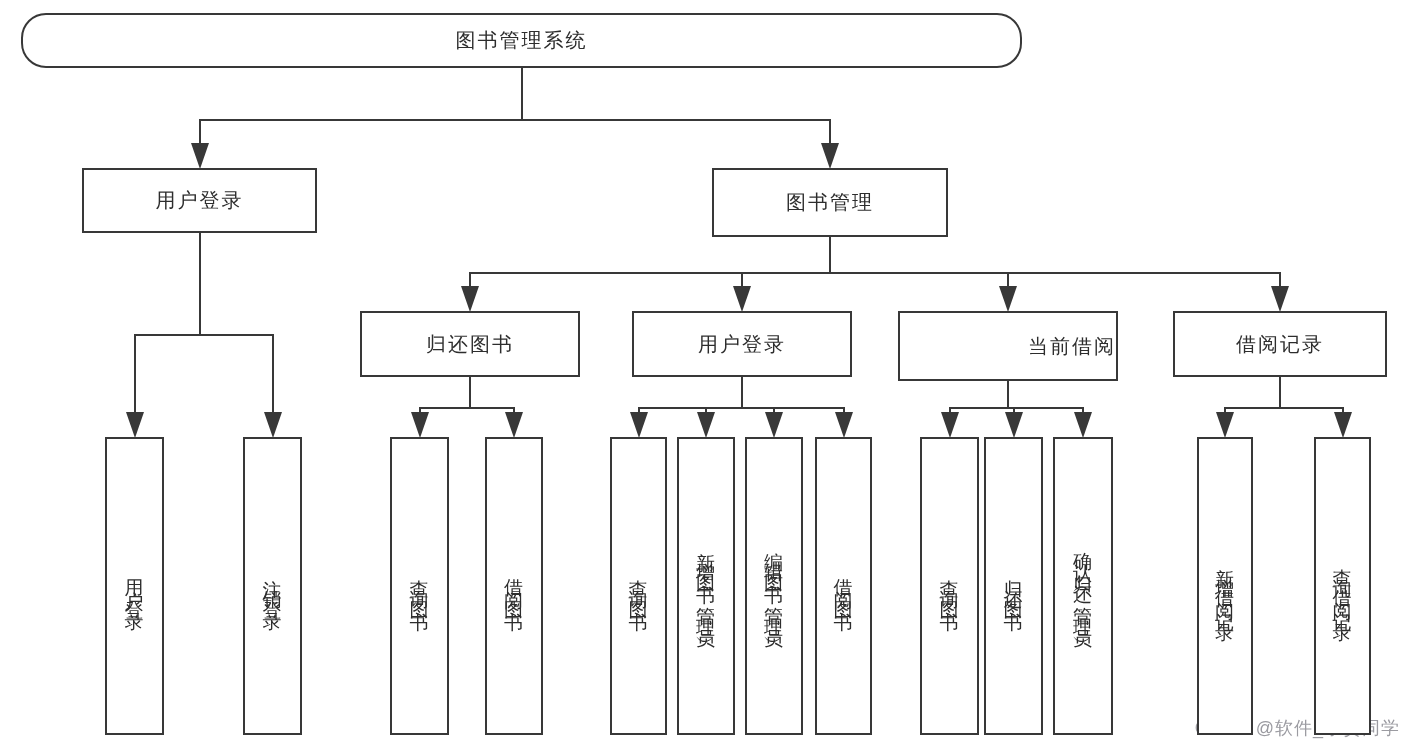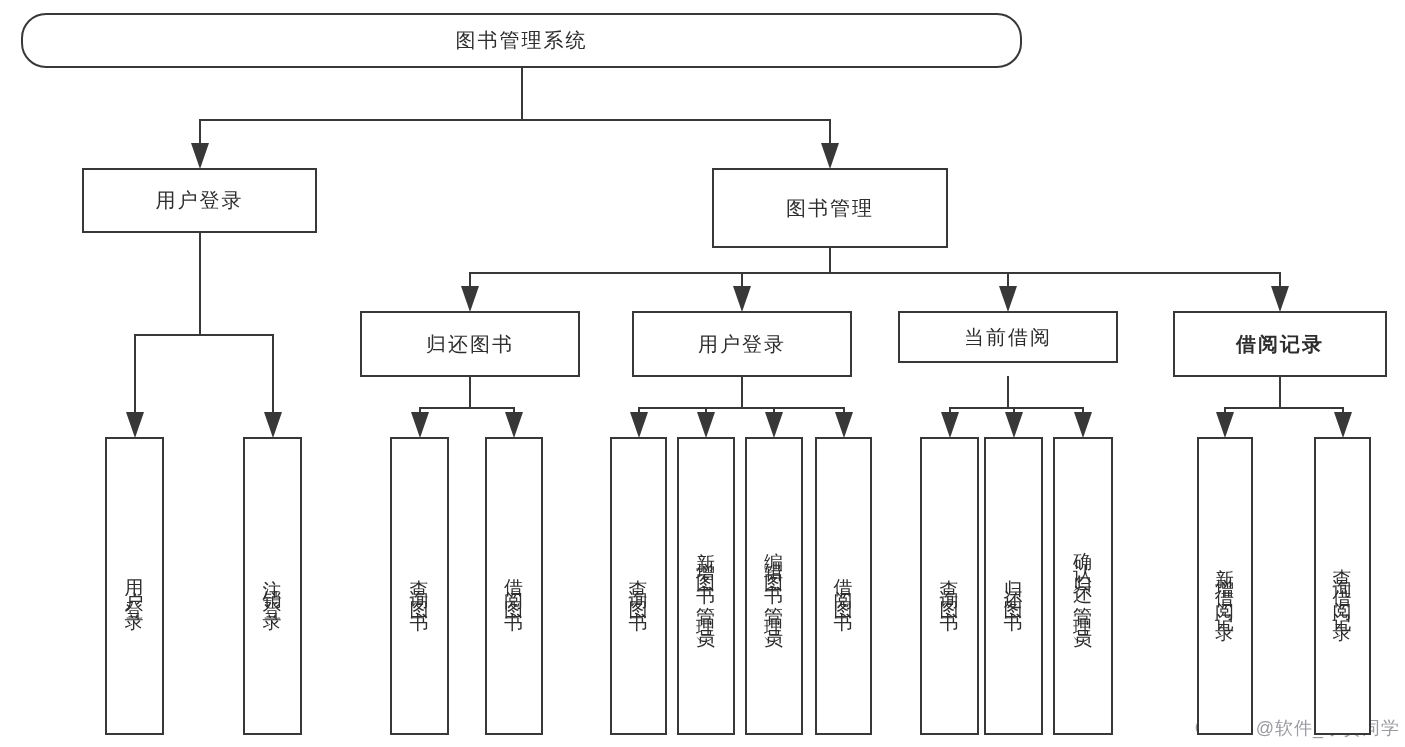--- a/index.html
+++ b/index.html
@@ -112,33 +112,33 @@
     <div class="vline" style="left: 1224px; top: 407px; width: 2px; height: 8px;"></div>
     <div class="arrow" style="left: 1216px; top: 412px;"></div>
     <div class="vline" style="left: 1342px; top: 407px; width: 2px; height: 8px;"></div>
     <div class="arrow" style="left: 1334px; top: 412px;"></div>
     <div class="node" style="left: 21px; top: 13px; width: 1001px; height: 55px; border-radius: 25px;">
       <span>图书管理系统</span>
     </div>
     <div class="node" style="left: 82px; top: 168px; width: 235px; height: 65px;">
       <span>用户登录</span>
     </div>
-    <div class="node" style="left: 712px; top: 168px; width: 236px; height: 80px;">
+    <div class="node" style="left: 712px; top: 168px; width: 236px; height: 69px;">
       <span>图书管理</span>
     </div>
     <div class="node" style="left: 360px; top: 311px; width: 220px; height: 66px;">
       <span>归还图书</span>
     </div>
     <div class="node" style="left: 632px; top: 311px; width: 220px; height: 66px;">
       <span>用户登录</span>
     </div>
-    <div class="node" style="left: 898px; top: 311px; width: 220px; height: 52px;">
+    <div class="node" style="left: 898px; top: 311px; width: 220px; height: 70px; justify-content: flex-end;">
       <span>当前借阅</span>
     </div>
-    <div class="node" style="left: 1173px; top: 311px; width: 214px; height: 66px; font-weight: bold;">
+    <div class="node" style="left: 1173px; top: 311px; width: 214px; height: 66px;">
       <span>借阅记录</span>
     </div>
     <div class="node leaf" style="left: 105px; top: 437px; width: 59px; height: 298px;">
       <span>用户登录</span>
     </div>
     <div class="node leaf" style="left: 243px; top: 437px; width: 59px; height: 298px;">
       <span>注销登录</span>
     </div>
     <div class="node leaf" style="left: 390px; top: 437px; width: 59px; height: 298px;">
       <span>查询图书</span>

